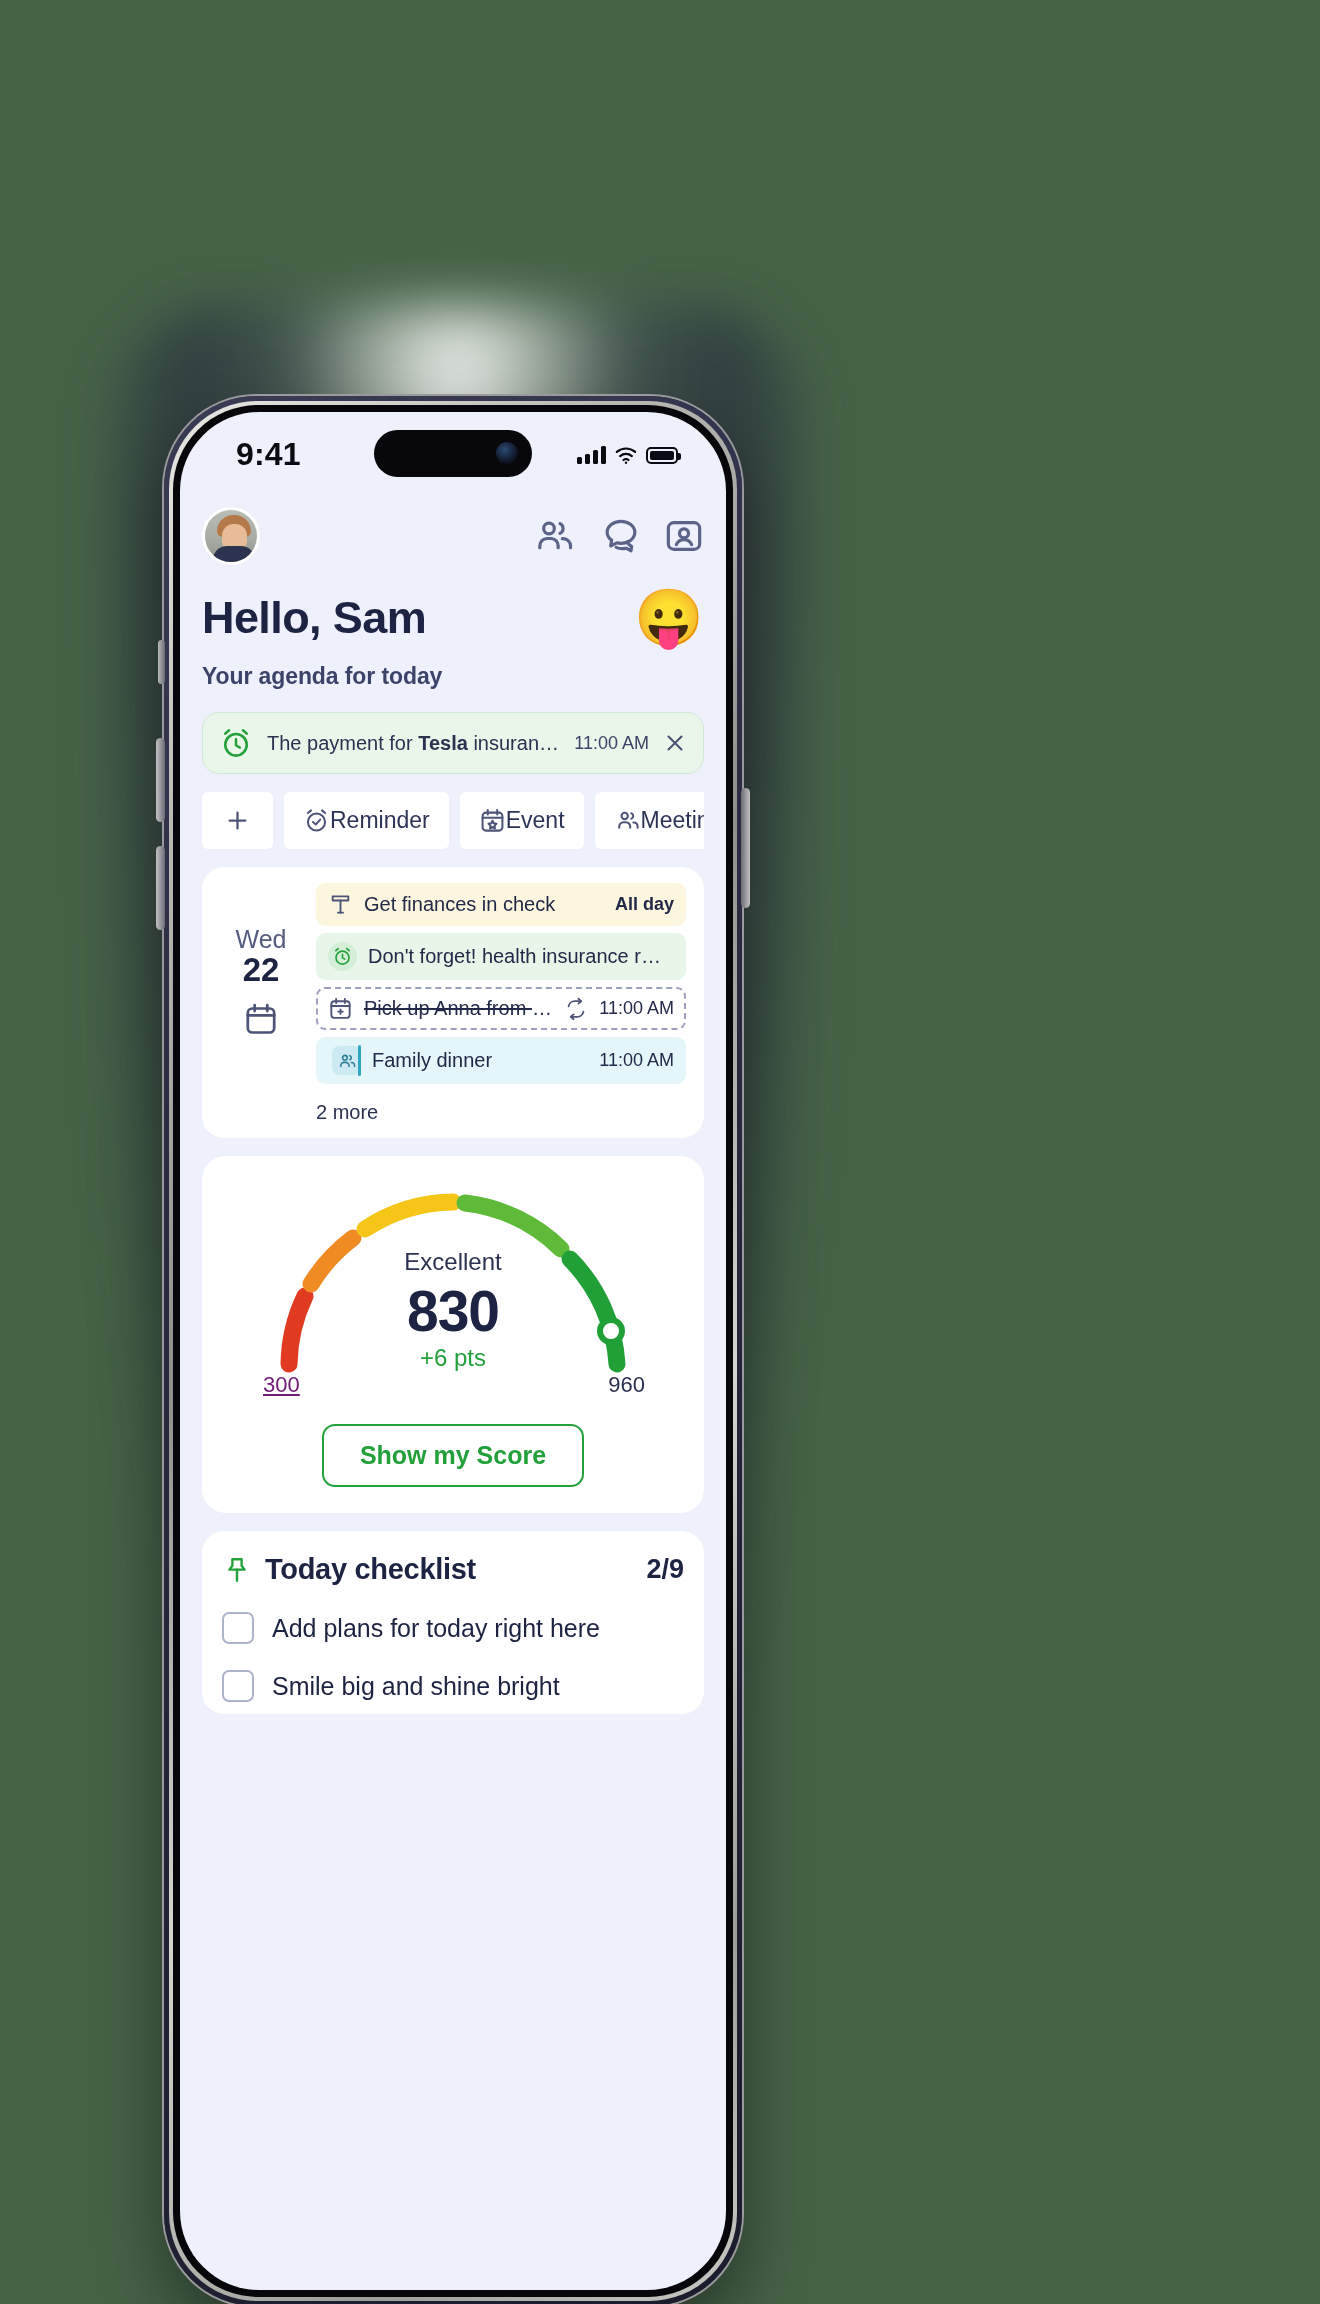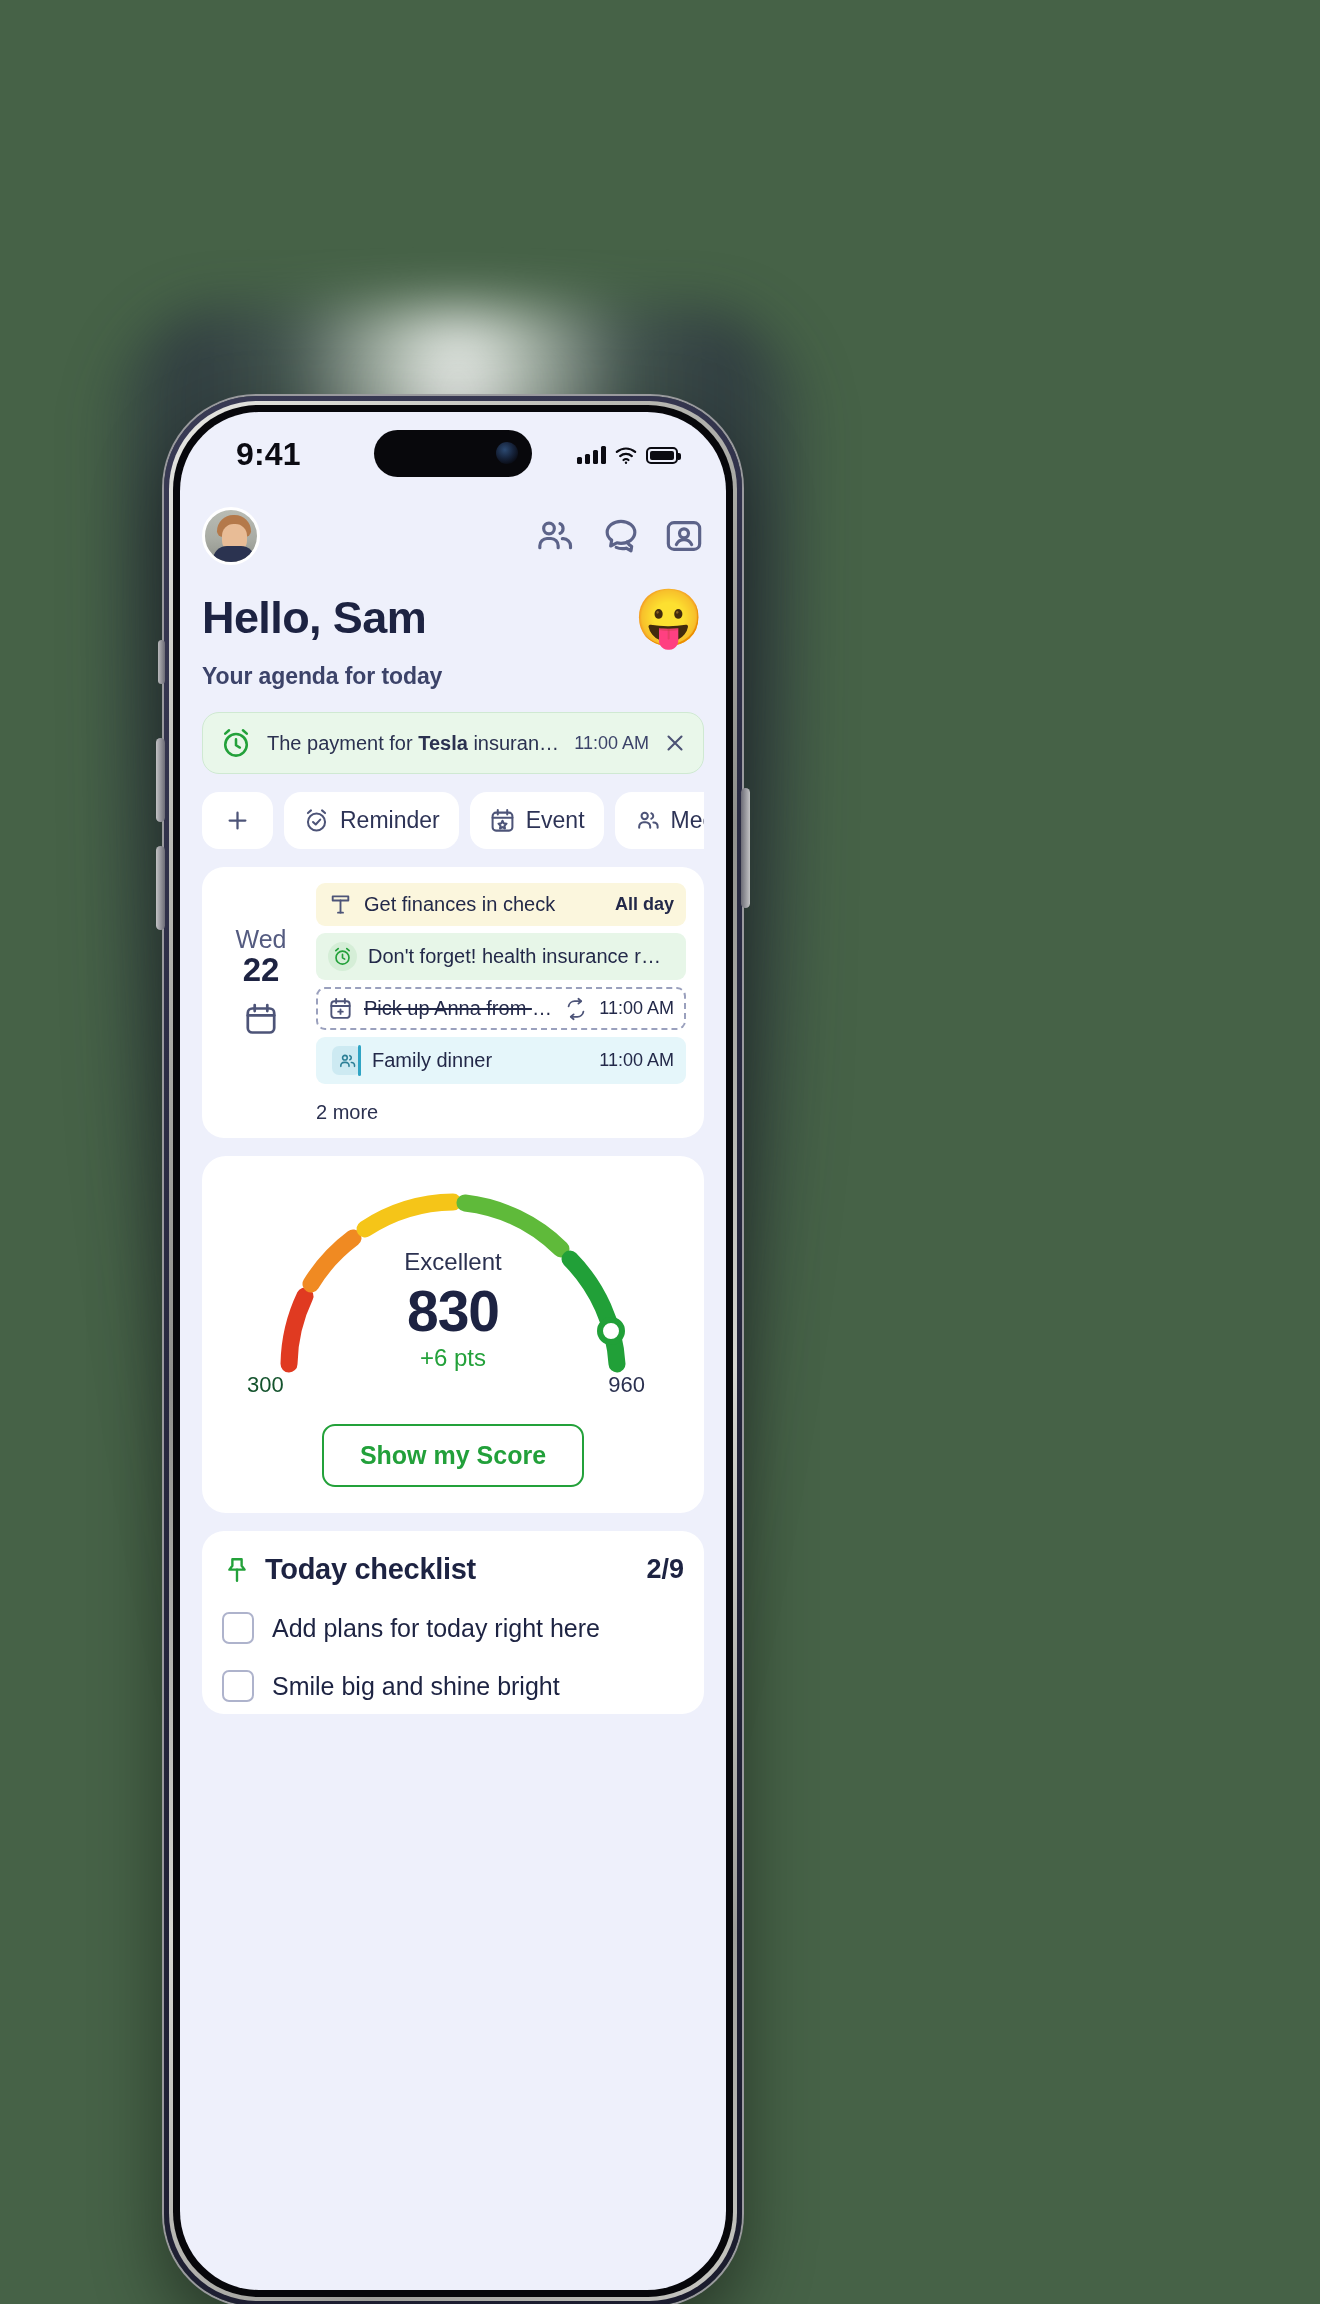--- a/index.html
+++ b/index.html
@@ -84,21 +84,21 @@
   .banner{display:flex;align-items:center;gap:14px;background:#e9f7ea;border:1px solid #cfe9d2;
      border-radius:17px;padding:13px 16px;margin-top:22px;}
   .banner-ic{width:34px;height:34px;flex:none;color:#23a13a;}
   .banner-txt{flex:1;font-size:20px;color:#2b3150;white-space:nowrap;overflow:hidden;text-overflow:ellipsis;}
   .banner-txt b{font-weight:700;}
   .banner-time{font-size:18px;color:#3c4369;font-weight:400;flex:none;}
   .banner-x{width:24px;height:24px;flex:none;color:#4c5375;}
 
   
   .chips{display:flex;gap:11px;margin-top:18px;overflow:hidden;}
-  .chip{background:#fff;border-radius:17px;display:flex;align-items:center;gap:10px;
+  .chip{background:#fff;border-radius:6px;display:flex;align-items:center;
      padding:15px 19px;font-size:23px;color:#2d3356;font-weight:400;white-space:nowrap;flex:none;}
   .chip.plus{padding:15px 22px;}
   .chip svg{width:27px;height:27px;color:#4d5478;flex:none;}
 
   
   .card{background:#fff;border-radius:22px;margin-top:18px;padding:16px 18px 14px 18px;}
   .agenda{display:flex;gap:14px;}
   .datecol{width:82px;flex:none;display:flex;flex-direction:column;align-items:center;padding-top:42px;}
   .dc-wd{font-size:25px;color:#545b80;font-weight:400;}
   .dc-day{font-size:33px;color:#1d2342;font-weight:700;line-height:1.1;margin-top:-2px;}
@@ -121,21 +121,21 @@
   .ev-blue .ic-circ svg{width:20px;height:20px;color:#2c7f96;}
   .more{font-size:20px;color:#2b3150;margin-top:10px;margin-left:0px;}
 
   
   .scorecard{background:#fff;border-radius:24px;margin-top:18px;padding:20px 18px 26px;text-align:center;position:relative;}
   .gaugewrap{position:relative;width:420px;height:210px;margin:0 auto;}
   .gaugewrap svg{display:block;}
   .g-label{position:absolute;left:0;right:0;top:72px;font-size:24px;color:#2b3150;}
   .g-val{position:absolute;left:0;right:0;top:102px;font-size:57px;font-weight:700;color:#1d2342;letter-spacing:-1px;}
   .g-delta{position:absolute;left:0;right:0;top:168px;font-size:24px;color:#23a13a;font-weight:400;}
-  .g-min{position:absolute;left:4px;top:196px;font-size:22px;color:#14532d;}
+  .g-min{position:absolute;left:20px;top:196px;font-size:22px;color:#701a75;text-decoration:underline;}
   .g-max{position:absolute;right:18px;top:196px;font-size:22px;color:#2b3150;}
   .scorebtn{display:inline-block;margin-top:38px;border:2px solid #23a13a;color:#22a03a;border-radius:13px;
      padding:15px 36px;font-size:25px;font-weight:700;background:#fff;}
 
   
   .checkcard{background:#fff;border-radius:22px;margin-top:18px;padding:22px 20px 12px;}
   .ck-head{display:flex;align-items:center;gap:13px;}
   .ck-pin{width:30px;height:30px;color:#23a13a;flex:none;}
   .ck-title{font-size:29px;font-weight:700;color:#1d2342;flex:1;letter-spacing:-.3px;}
   .ck-count{font-size:27px;font-weight:700;color:#1d2342;}

